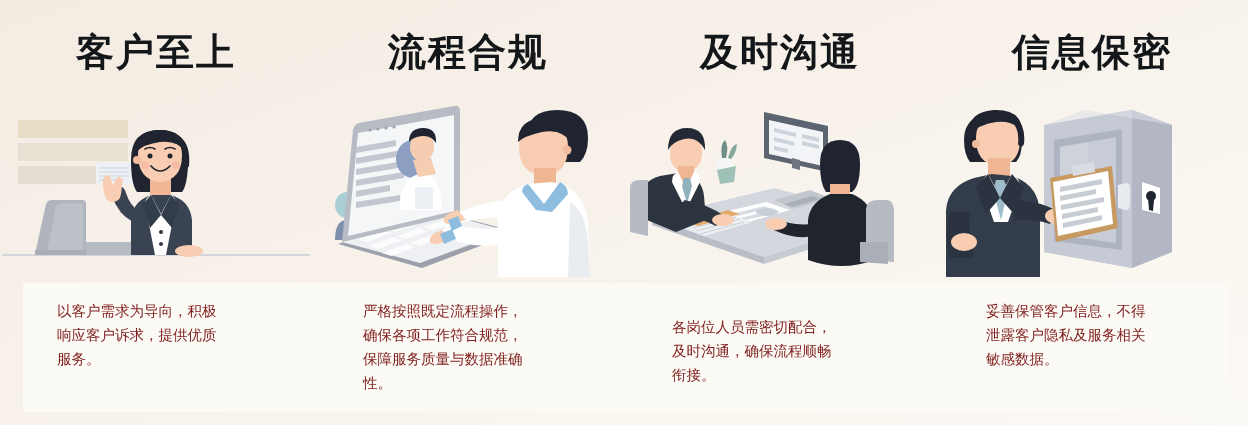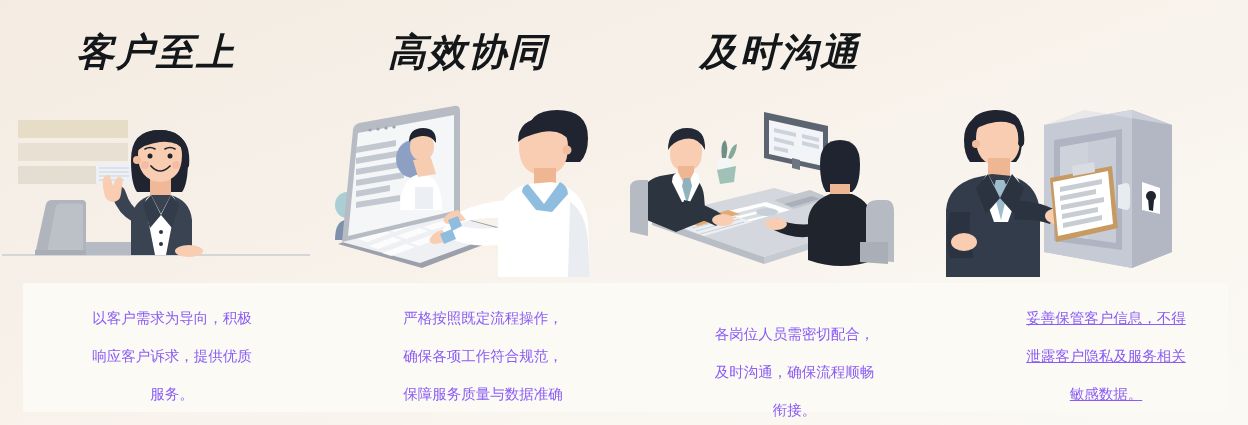--- a/index.html
+++ b/index.html
@@ -15,35 +15,34 @@
     position:absolute;left:23px;top:283px;width:1205px;height:129px;
     background:#fbfaf5;border-radius:2px;
   }
 
   .cols{position:absolute;left:0;top:0;width:1248px;height:425px;display:flex;}
   .col{width:312px;position:relative;}
 
   .col-title{
     position:absolute;top:30px;left:0;width:312px;text-align:center;
     font-size:38px;font-weight:bold;color:#14171a;letter-spacing:2px;
-    line-height:44px;white-space:nowrap;font-style:italic;
+    line-height:44px;white-space:nowrap;
   }
   .col-art{position:absolute;top:92px;left:0;width:312px;height:185px;}
   .col-art svg{display:block;width:100%;height:100%;}
 
   .col-desc{
     position:absolute;top:299px;left:0;width:312px;
-    font-size:14.5px;line-height:38px;color:#8b5cf6;
+    font-size:14.5px;line-height:24px;color:#7f1d1d;
     white-space:pre-line;
-    text-align:center;
   }
   .c1 .col-desc{padding-left:57px;width:230px;}
   .c2 .col-desc{padding-left:51px;width:240px;}
   .c3 .col-desc{padding-left:48px;width:245px;margin-top:16px;}
-  .c4 .col-desc{padding-left:50px;width:240px;text-decoration:underline;}
+  .c4 .col-desc{padding-left:50px;width:240px;}
 </style>
 </head>
 <body>
 
 <div class="stage">
 
   <div class="value-card"></div>
 
   <div class="cols">
 
@@ -113,21 +112,21 @@
           <ellipse cx="189" cy="159" rx="14" ry="6" fill="#f8cdb2"></ellipse>
         </svg>
       </div>
 
       <div class="col-desc">以客户需求为导向，积极
 响应客户诉求，提供优质
 服务。</div>
     </div>
 
     <div class="col c2">
-      <div class="col-title">高效协同</div>
+      <div class="col-title">流程合规</div>
 
       <div class="col-art">
         <svg viewBox="0 0 312 185" xmlns="http://www.w3.org/2000/svg">
 
           <ellipse cx="35" cy="113" rx="12" ry="13" fill="#a9cfd4"></ellipse>
           <path d="M23 148 Q23 128 35 128 Q47 128 47 148 Z" fill="#7f90ac"></path>
           <ellipse cx="57" cy="110" rx="11" ry="14" fill="#ddd2b9"></ellipse>
           <path d="M46 150 Q46 128 57 128 Q68 128 68 150 Z" fill="#d8cdb5"></path>
 
           <path d="M26 152 L120 118 L205 140 L110 176 Z" fill="#9ba0aa"></path>
@@ -268,20 +267,21 @@
           <path d="M236 170 L236 150 L264 150 L264 172 Z" fill="#a9aeb7"></path>
         </svg>
       </div>
 
       <div class="col-desc">各岗位人员需密切配合，
 及时沟通，确保流程顺畅
 衔接。</div>
     </div>
 
     <div class="col c4">
+      <div class="col-title">信息保密</div>
 
       <div class="col-art">
         <svg viewBox="0 0 312 185" xmlns="http://www.w3.org/2000/svg">
 
           <path d="M108 33 L196 18 L236 33 L236 160 L196 176 L108 160 Z" fill="#c9ccd6"></path>
 
           <path d="M108 33 L196 18 L196 176 L108 160 Z" fill="#c6cad4"></path>
           <path d="M196 18 L236 33 L236 160 L196 176 Z" fill="#b2b7c3"></path>
 
           <path d="M108 33 L148 18 L236 33 L196 18 Z" fill="#dde0e7" opacity="0.6"></path>

